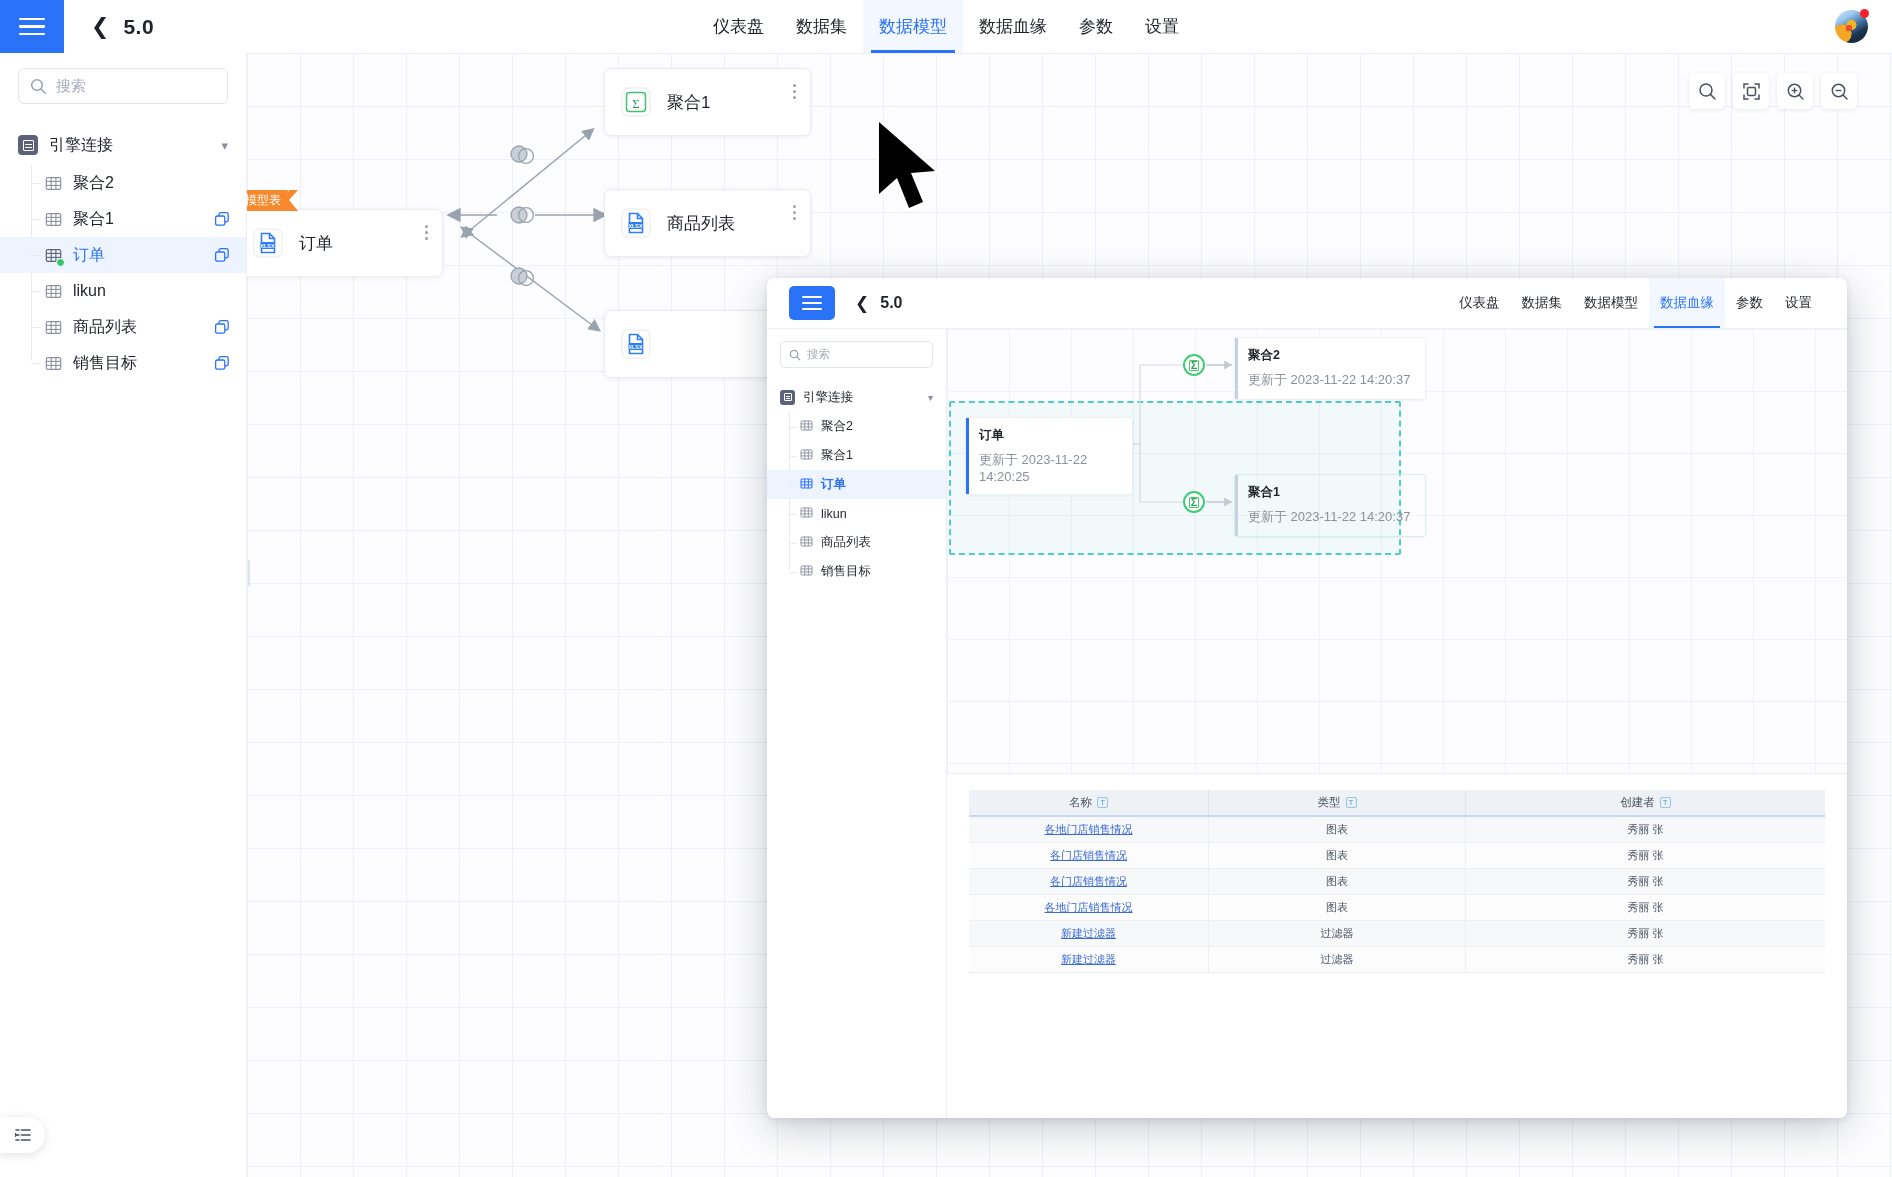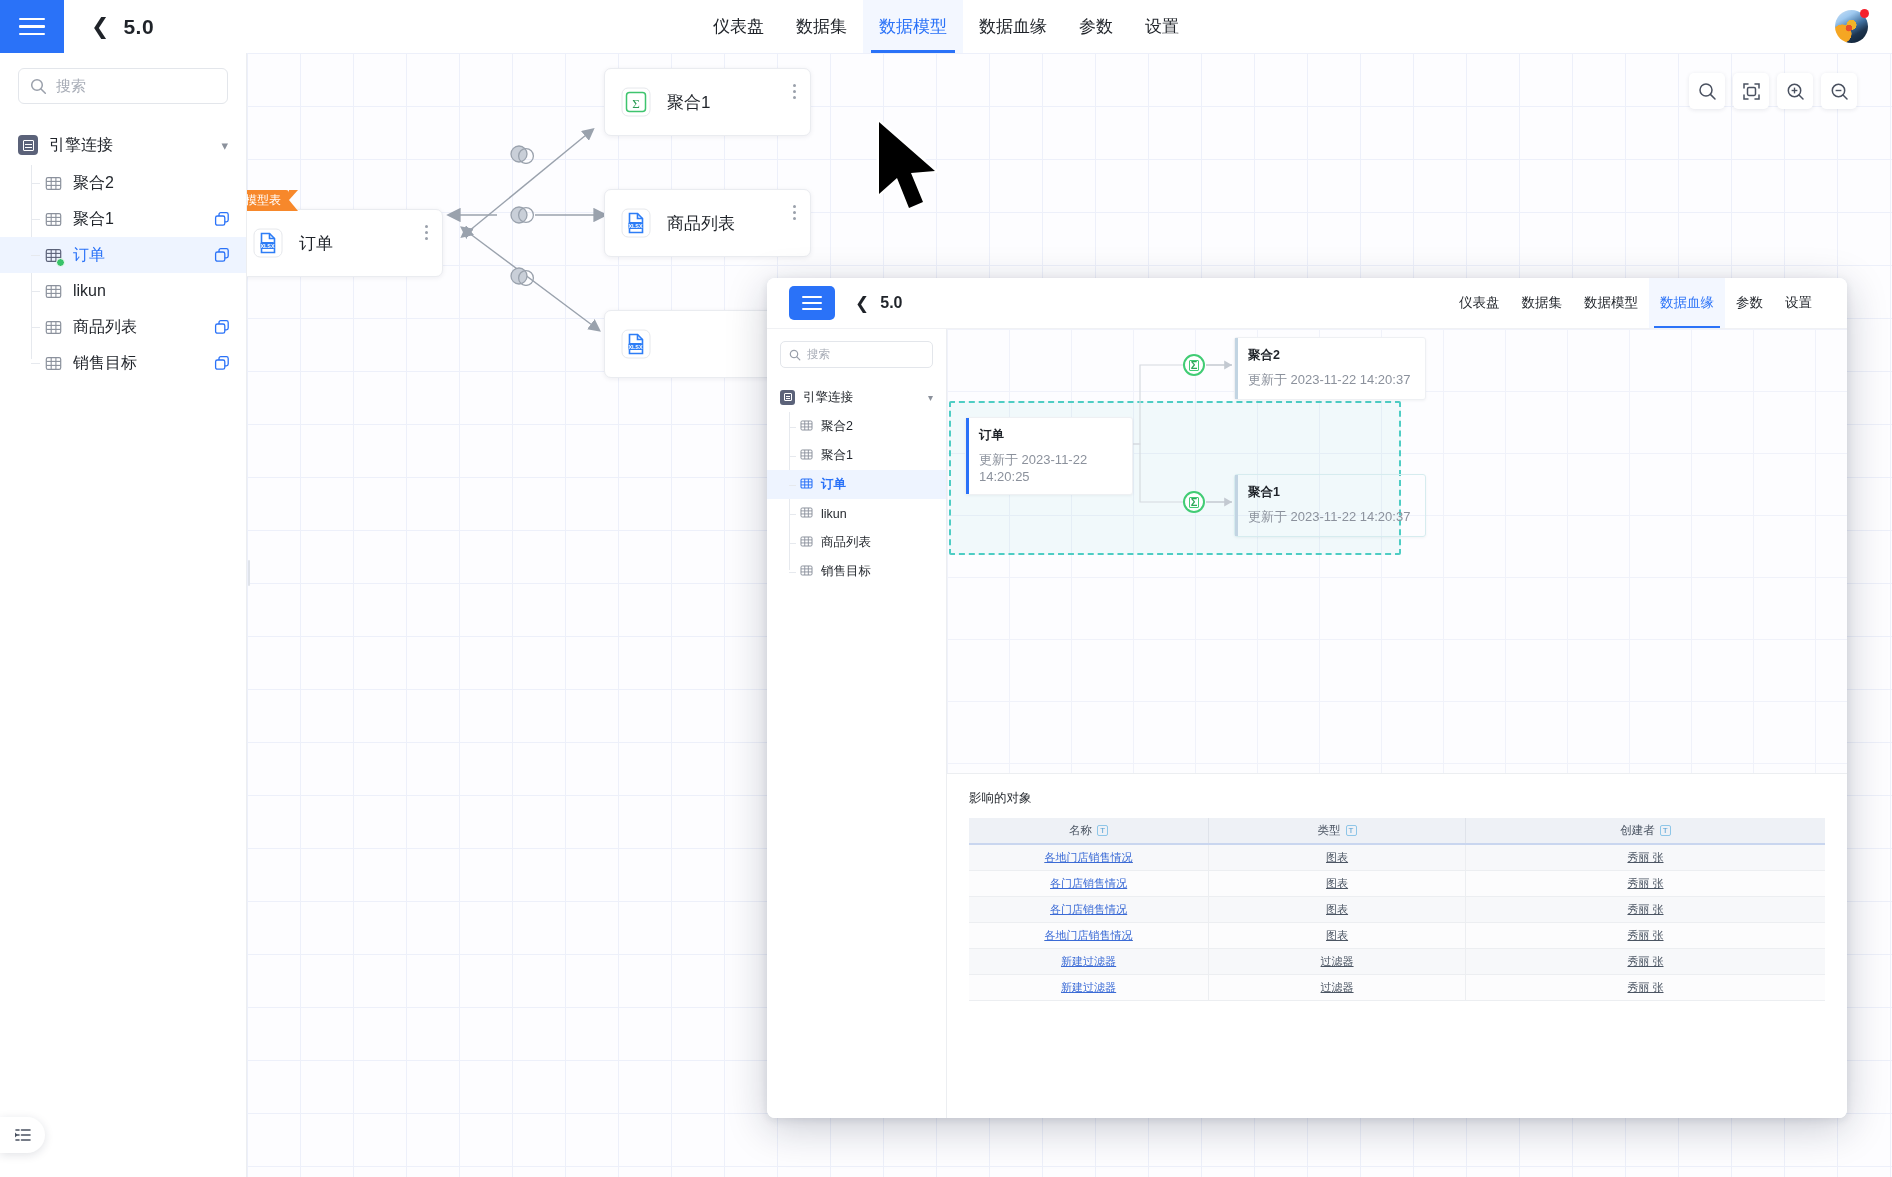--- a/index.html
+++ b/index.html
@@ -191,21 +191,21 @@
   .iw-bottom{flex:1;padding:16px 22px 0 22px;overflow:hidden;background:#fff;}
   .affected-title{font-size:12.5px;color:#1f2329;margin-bottom:11px;}
   table.aff{width:100%;border-collapse:collapse;table-layout:fixed;}
   table.aff th{
     background:#eef1f6;font-size:11.5px;color:#4b5563;font-weight:400;height:26px;
     border-right:1px solid #dfe3ea;border-bottom:2px solid #c9d6ef;text-align:center;
   }
   table.aff th:last-child{border-right:none;}
   table.aff td{
     height:26px;font-size:11px;color:#4b5563;text-align:center;border-bottom:1px solid #eceef1;
-    border-right:1px solid #eceef1;background:#f7f8fa;text-decoration:underline;
+    border-right:1px solid #eceef1;background:#f7f8fa;
   }
   table.aff td:last-child{border-right:none;}
   table.aff tr:nth-child(even) td{background:#fcfcfd;}
   .cell-link{color:#3b6bd6;text-decoration:underline;cursor:pointer;font-size:11px;}
   .th-ico{display:inline-block;width:11px;height:11px;border:1px solid #8ec6e8;border-radius:2px;color:#4e9cd1;font-size:8px;line-height:9px;margin-left:5px;vertical-align:1px;}
 
   
   .big-cursor{position:absolute;left:873px;top:118px;width:72px;height:96px;z-index:20;pointer-events:none;}
 </style>
 </head>
@@ -665,21 +665,20 @@
           </div>
 
           <div class="lin-node hl" style="left:287px;top:145px;width:192px;">
             <div class="ln-bar grey"></div>
             <div class="ln-title">聚合1</div>
             <div class="ln-meta">更新于 2023-11-22 14:20:37</div>
           </div>
         </div>
 
         <div class="iw-bottom">
-          <div class="affected-title">影响的对象</div>
           <table class="aff">
             <colgroup>
                 <col style="width:28%">
                 <col style="width:30%">
                 <col style="width:42%">
               </colgroup>
             <thead>
               <tr>
                 <th><span>名称</span><span class="th-ico">T</span></th>
                 <th><span>类型</span><span class="th-ico">T</span></th>

